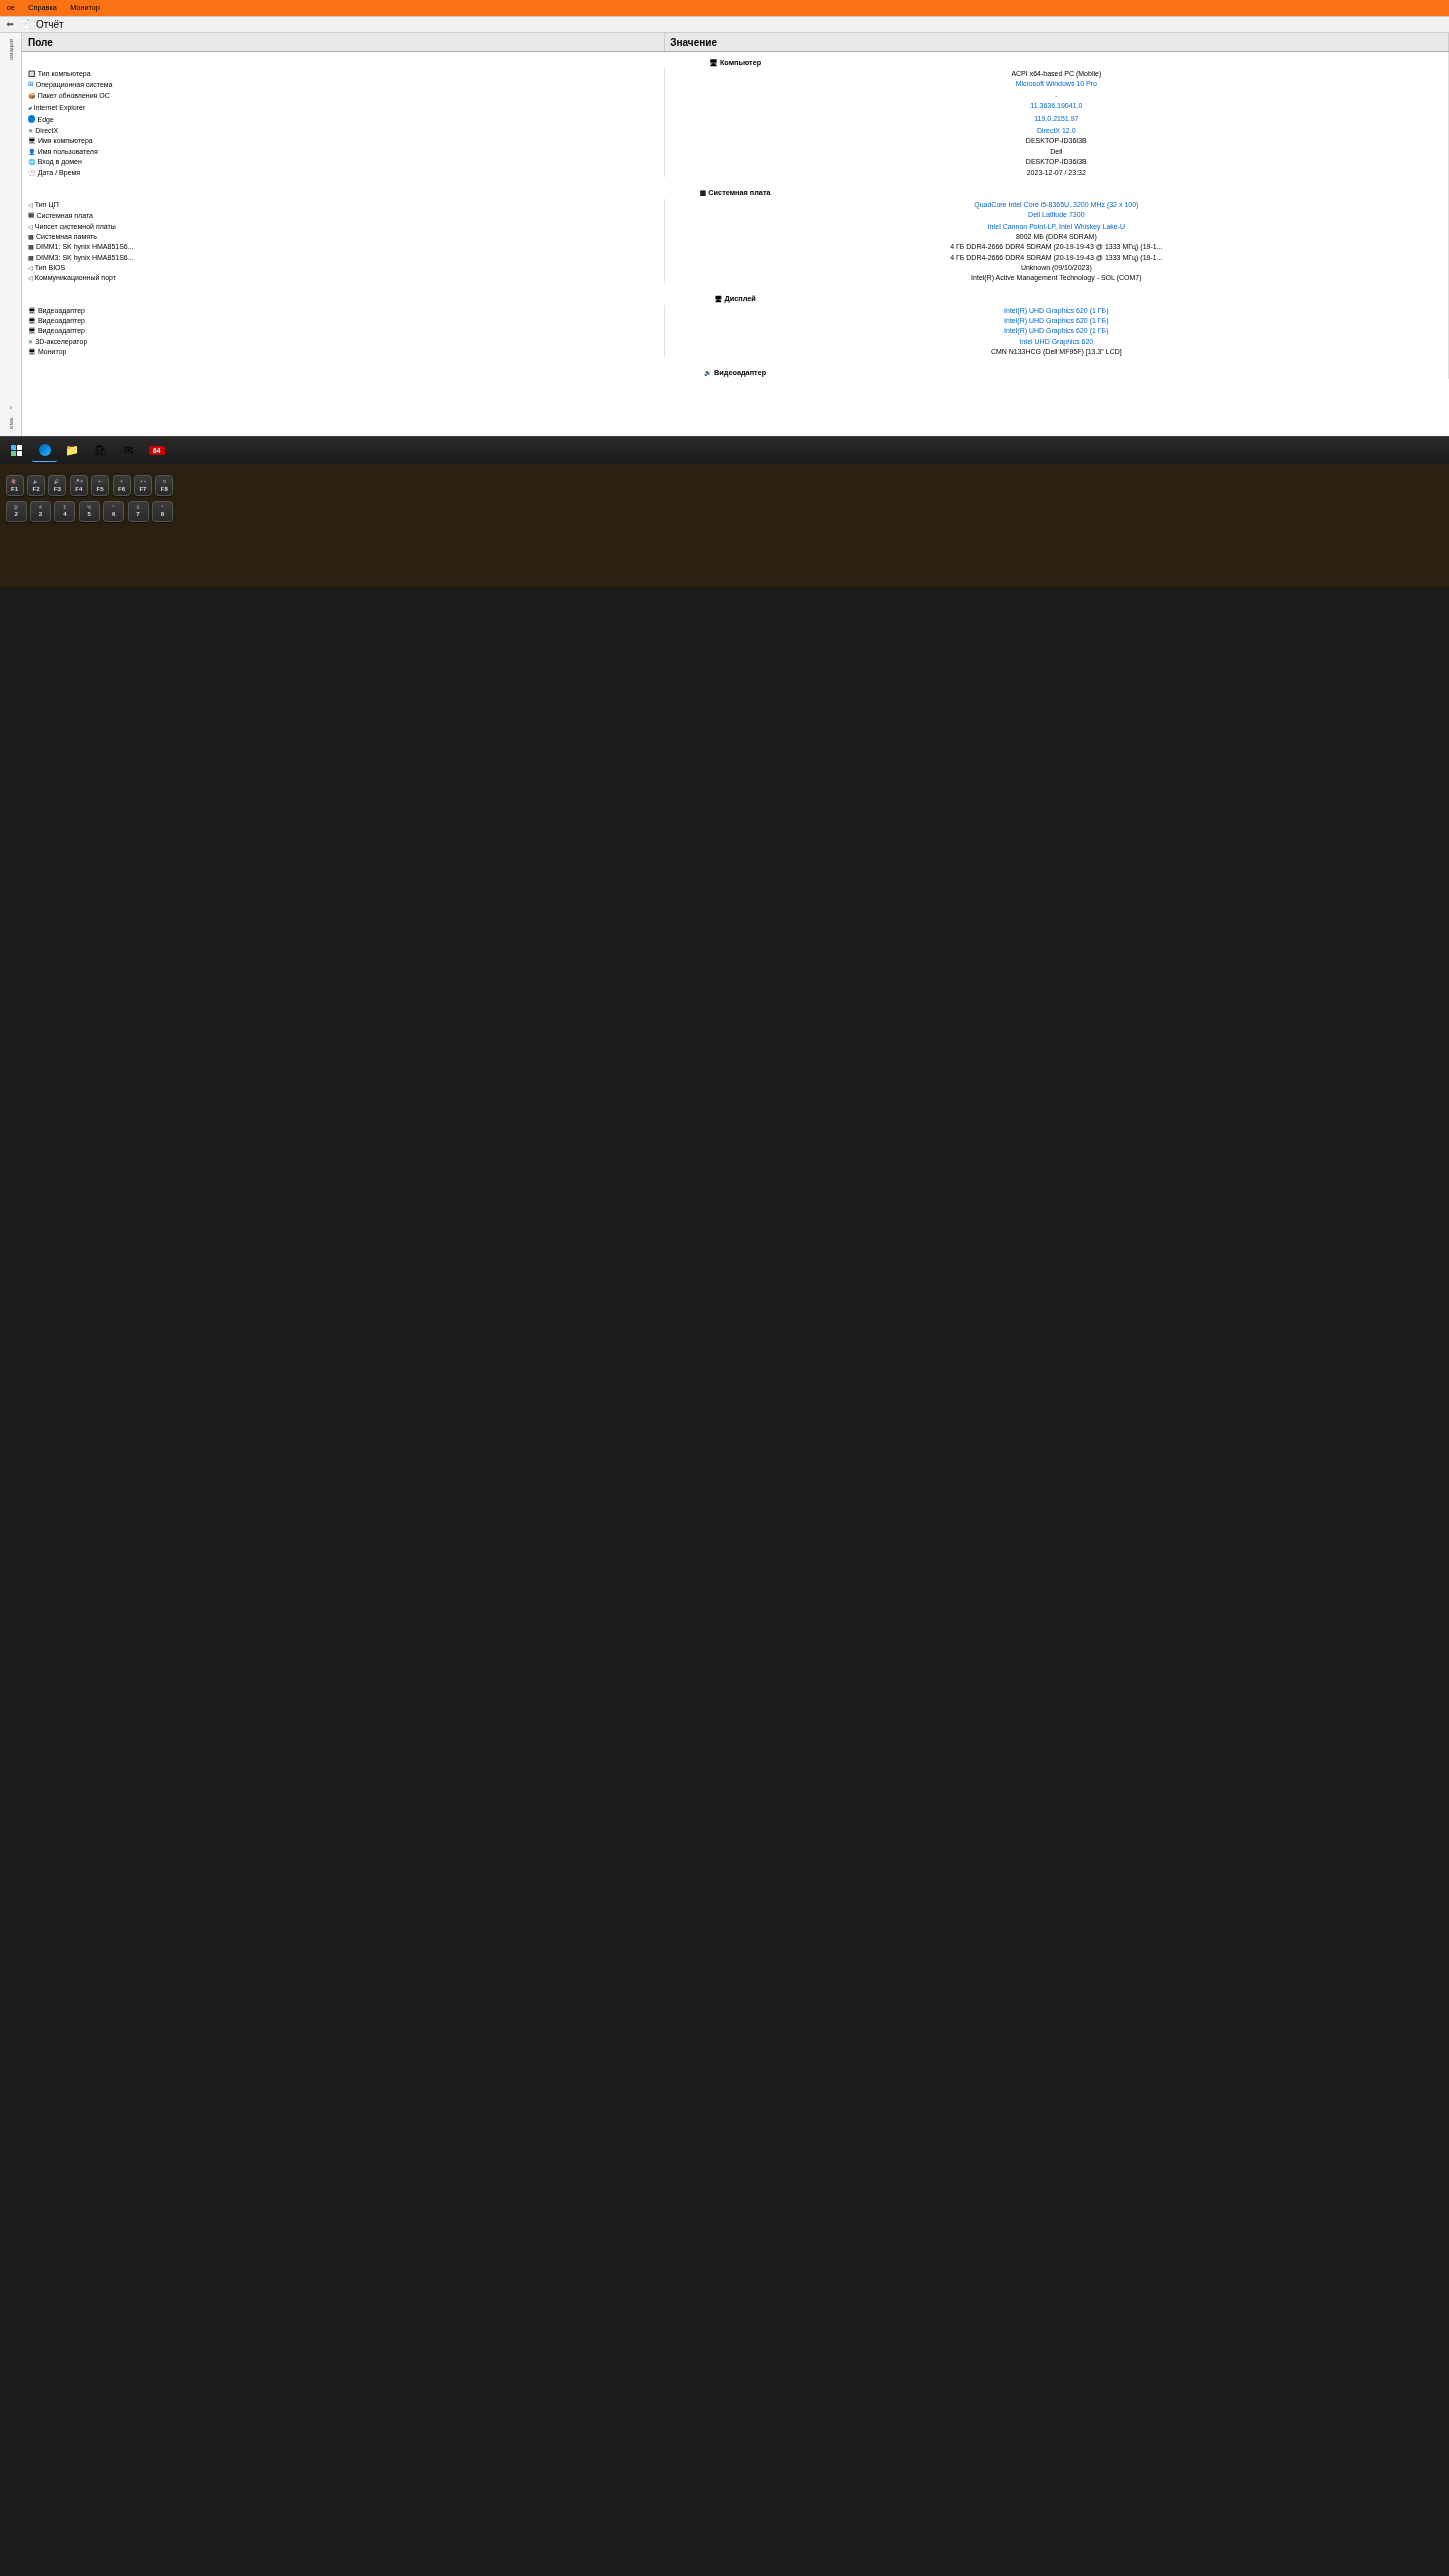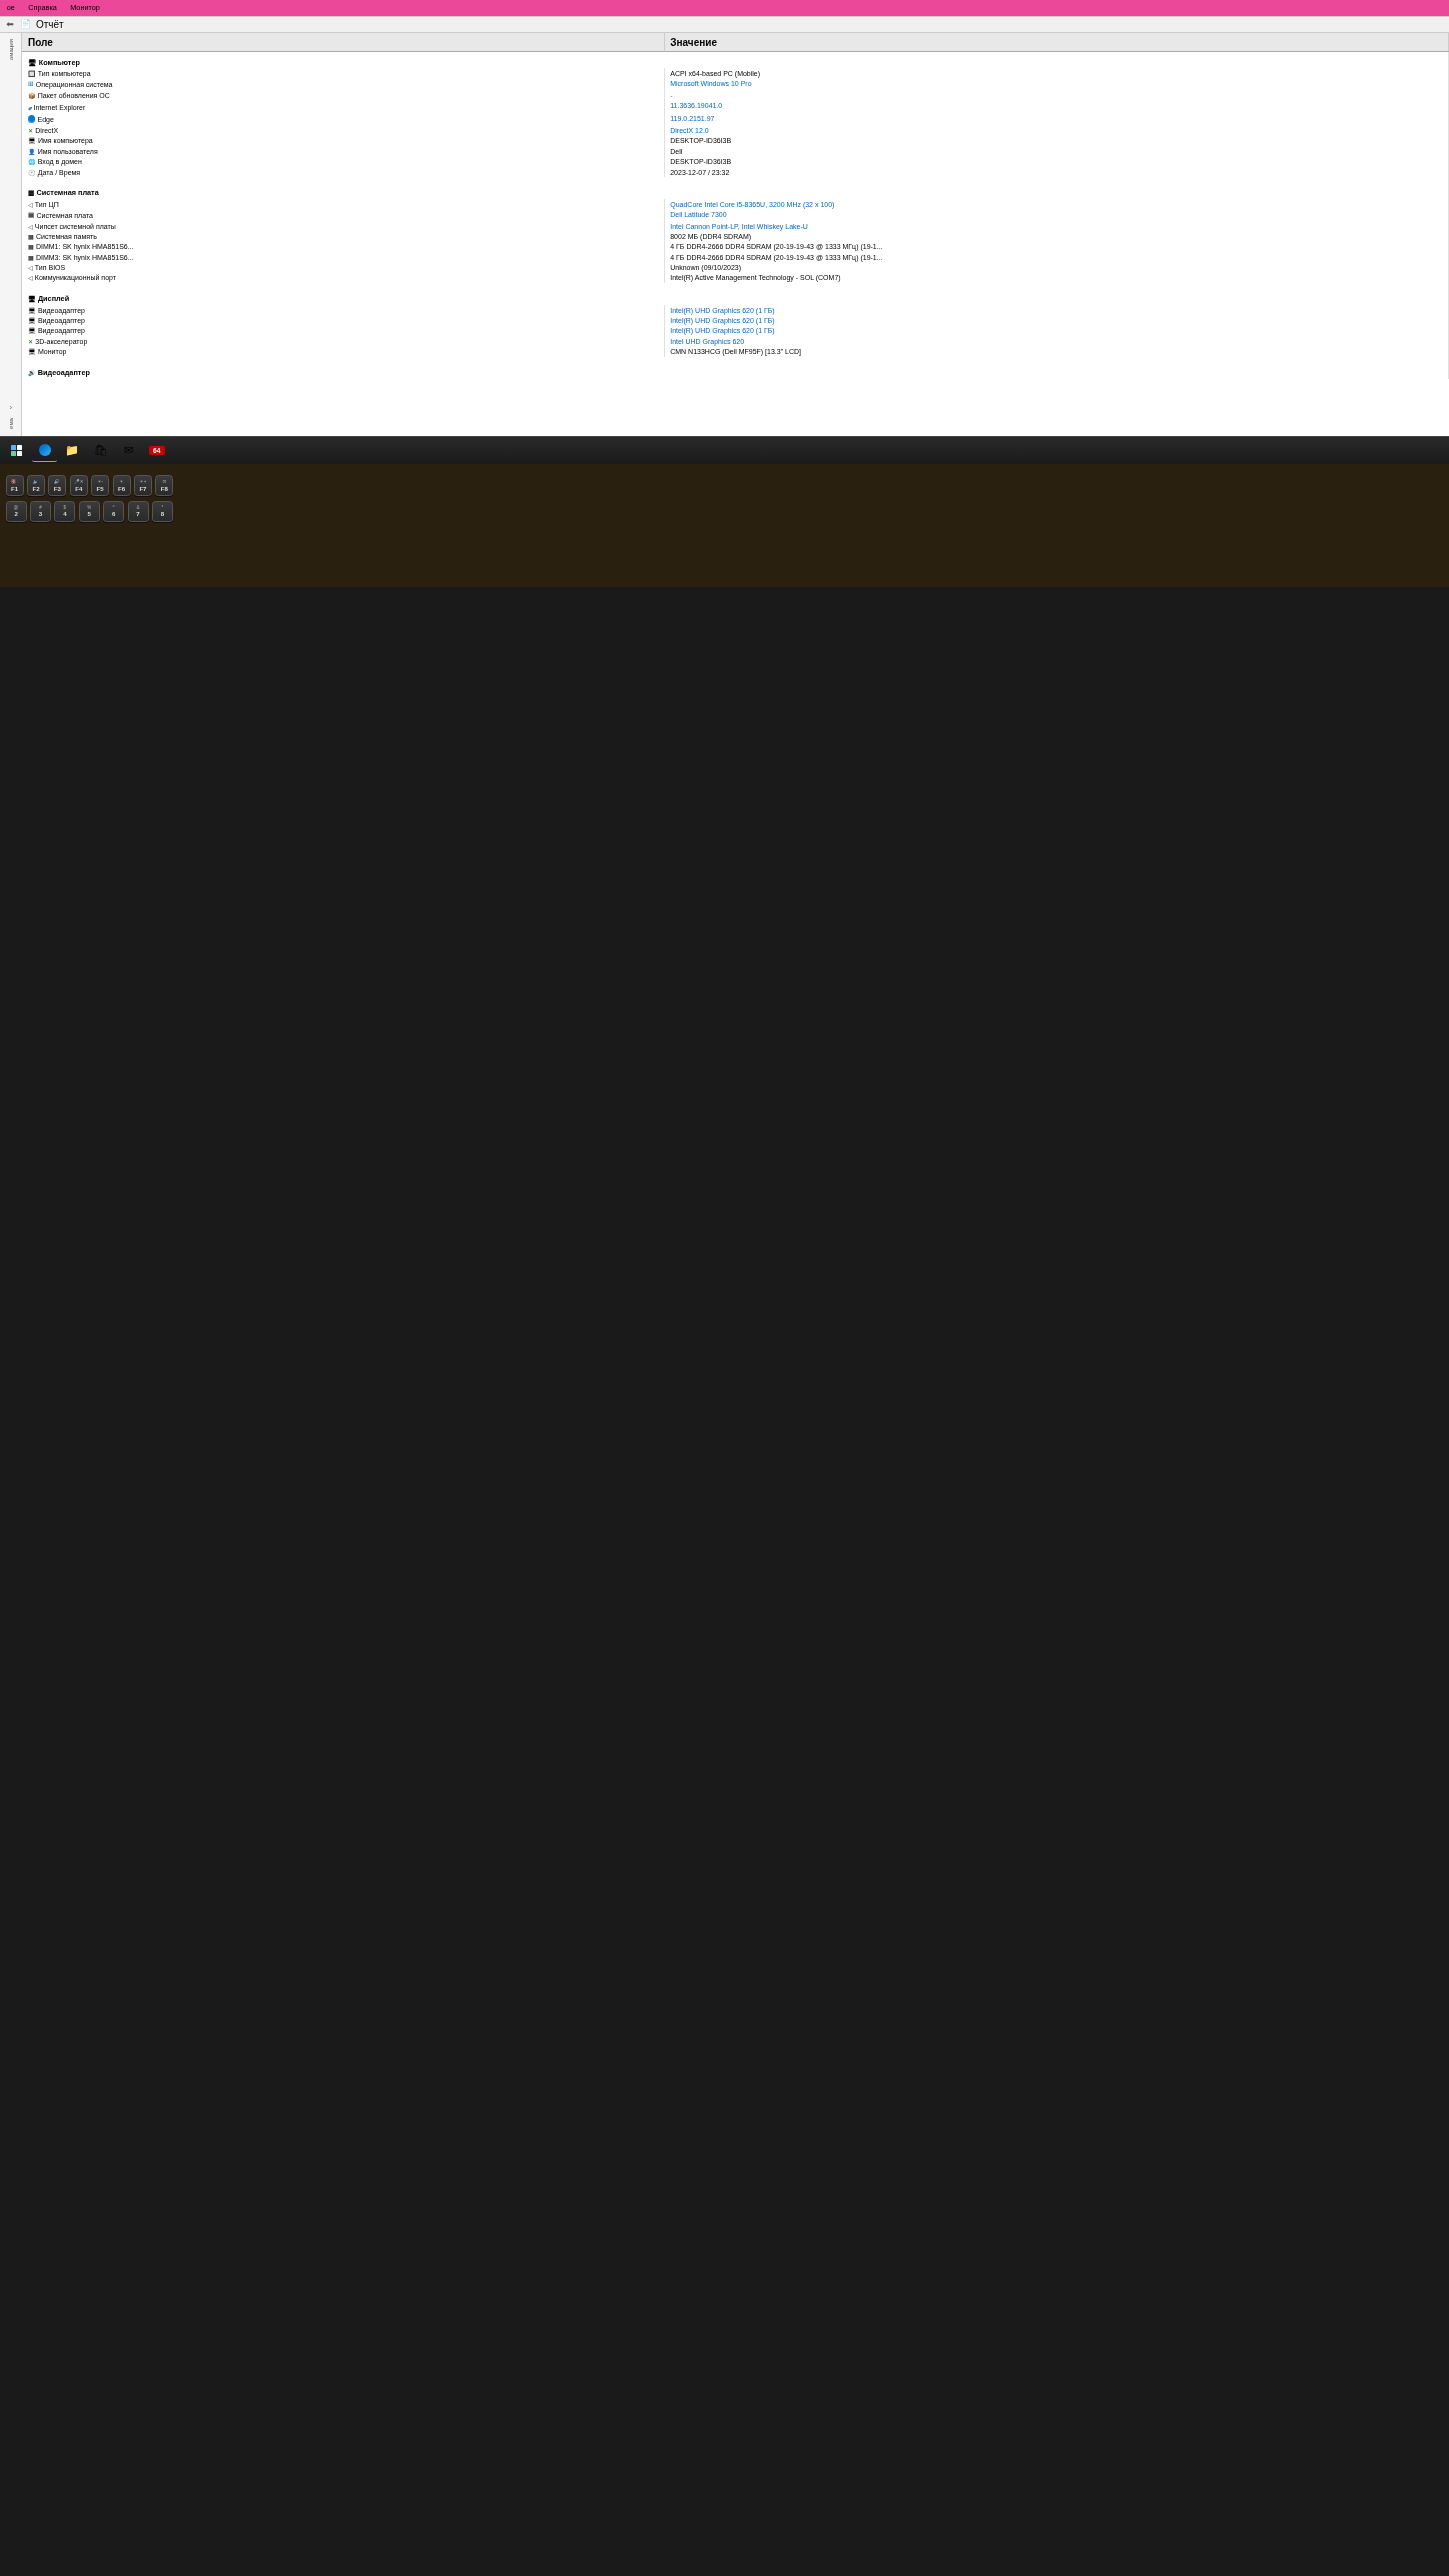--- a/index.html
+++ b/index.html
@@ -17,21 +17,21 @@
     .app-window {
       background: #f0f0f0;
       flex: 1;
       display: flex;
       flex-direction: column;
       max-height: 436px;
     }
 
     
     .menu-bar {
-      background: #ec4899;
+      background: #f97316;
       border-bottom: 0.6px solid #ccc;
       padding: 2.2px 4.5px;
       display: flex;
       gap: 9px;
     }
     .menu-item {
       font-size: 7.3px;
       color: #000;
       cursor: pointer;
       padding: 1.1px 2.2px;
@@ -114,20 +114,21 @@
       color: #000;
       position: sticky;
       top: 0;
       z-index: 1;
     }
     .data-table td {
       padding: 1.7px 5.6px;
       vertical-align: top;
       font-size: 7px;
       border-right: 0.6px solid #e0e0e0;
+      text-align: center;
     }
 
     .field-col { width: 45%; }
     .value-col { width: 55%; margin-left: 6px; }
 
     .row-group-header td {
       font-weight: bold;
       color: #000;
       padding-top: 5.6px;
       padding-bottom: 1.7px;

